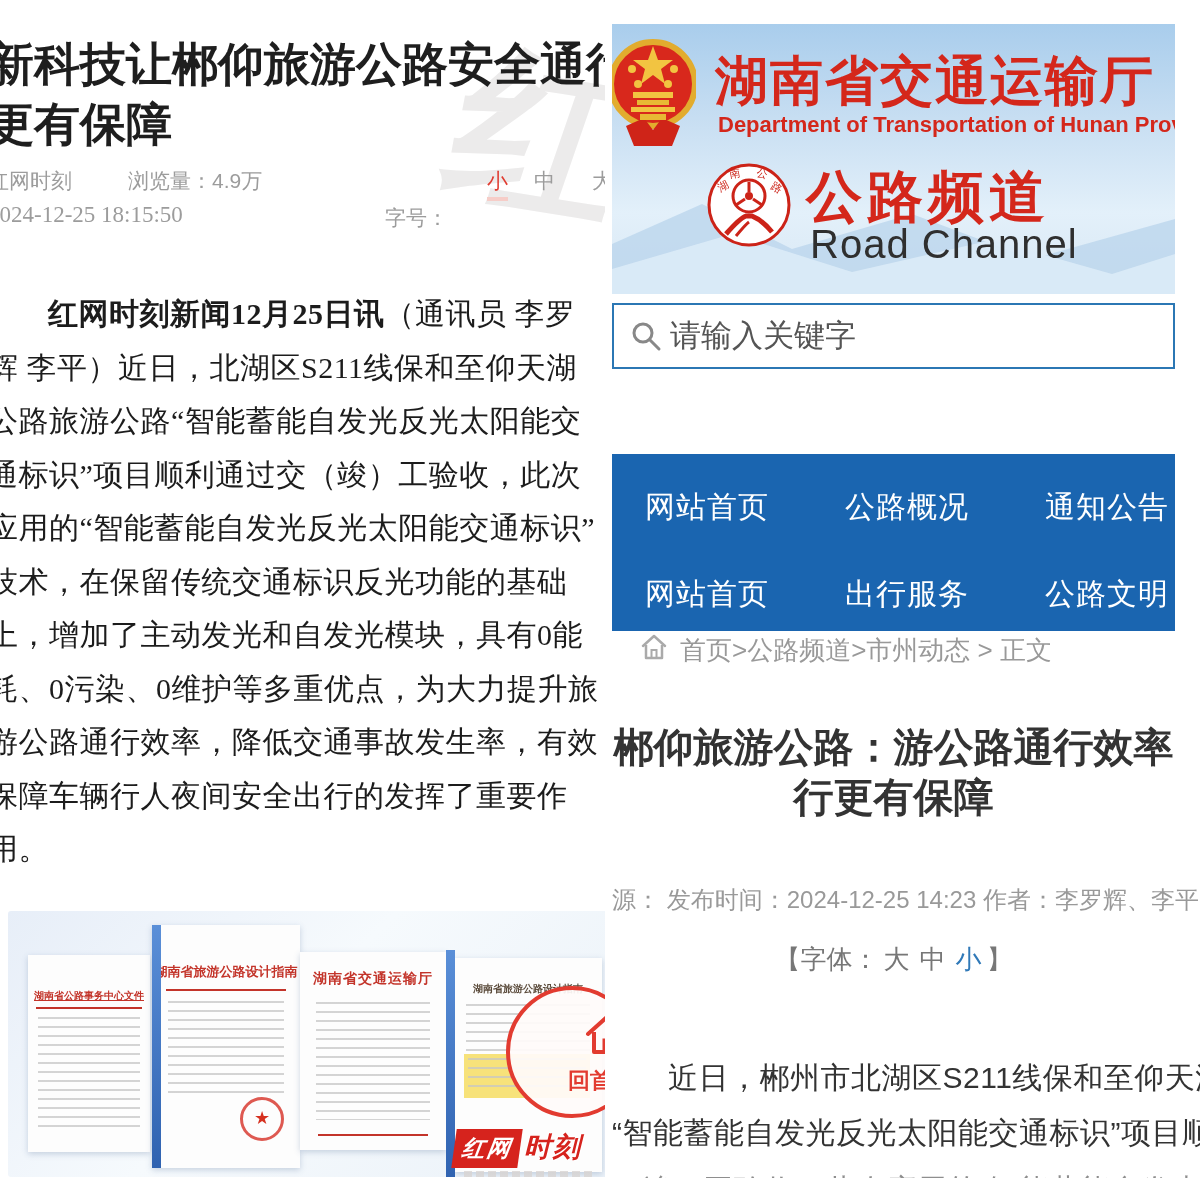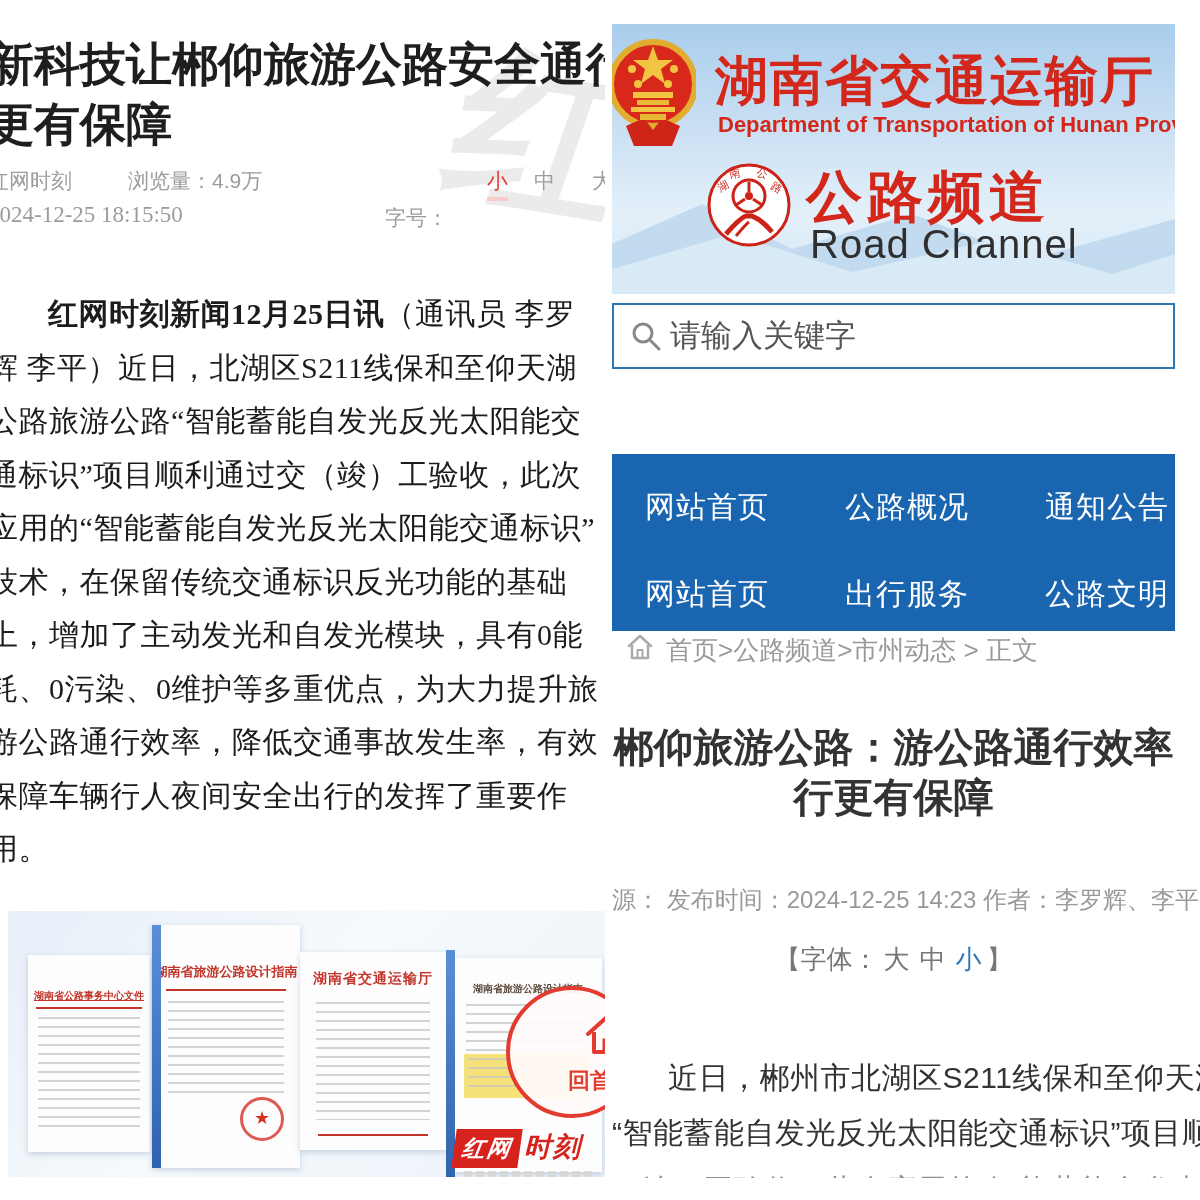--- a/index.html
+++ b/index.html
@@ -69,21 +69,21 @@
   .rp-search{position:absolute;left:0;top:303px;width:559px;height:62px;border:2px solid #2b77b4;background:#fff;}
   .rp-search input{position:absolute;left:54px;top:0;width:370px;height:60px;border:none;outline:none;
       font-size:31px;color:#444;background:transparent;font-family:"Liberation Sans",sans-serif;}
   .rp-search input::placeholder{color:#555;opacity:1;}
   .search-icon{position:absolute;left:16px;top:15px;}
   .rp-search-btn{position:absolute;right:-2px;top:-2px;width:126px;height:66px;background:#1c6fae;border:none;
       border-radius:8px;color:#fff;font-size:29px;font-weight:bold;cursor:pointer;
       font-family:"Liberation Sans",sans-serif;}
   .rp-nav{position:absolute;left:0;top:424px;width:563px;height:177px;background:#1a65b0;margin-top:30px;}
   .nav-item{position:absolute;color:#fff;font-size:30px;white-space:nowrap;cursor:pointer;letter-spacing:1px;}
-  .rp-crumbs{position:absolute;left:14px;top:633px;height:30px;color:#999;font-size:26px;text-align:right;}
+  .rp-crumbs{position:absolute;left:28px;top:633px;height:30px;color:#999;font-size:26px;text-align:right;}
   .crumb-text{position:absolute;left:40px;top:0;white-space:nowrap;}
   .rp-art-title{position:absolute;left:0;top:722px;width:563px;text-align:center;font-size:40px;
       font-weight:bold;color:#333;line-height:50px;}
   .rp-meta{position:absolute;left:-30px;top:884px;width:623px;text-align:center;font-size:24px;color:#999;white-space:nowrap;}
   .rp-fontrow{position:absolute;left:0;top:942px;width:563px;text-align:center;font-size:26px;color:#777;}
   .rp-fontrow .fsz{cursor:pointer;margin:0 5px;}
   .rp-fontrow .fsz.blue{color:#3079b8;}
   .rp-body-line{position:absolute;left:0;width:563px;font-size:30px;color:#333;white-space:nowrap;letter-spacing:.5px;}
   .rp-cover{position:absolute;left:0;top:1178px;width:588px;height:22px;background:#fff;z-index:5;}
 </style>

